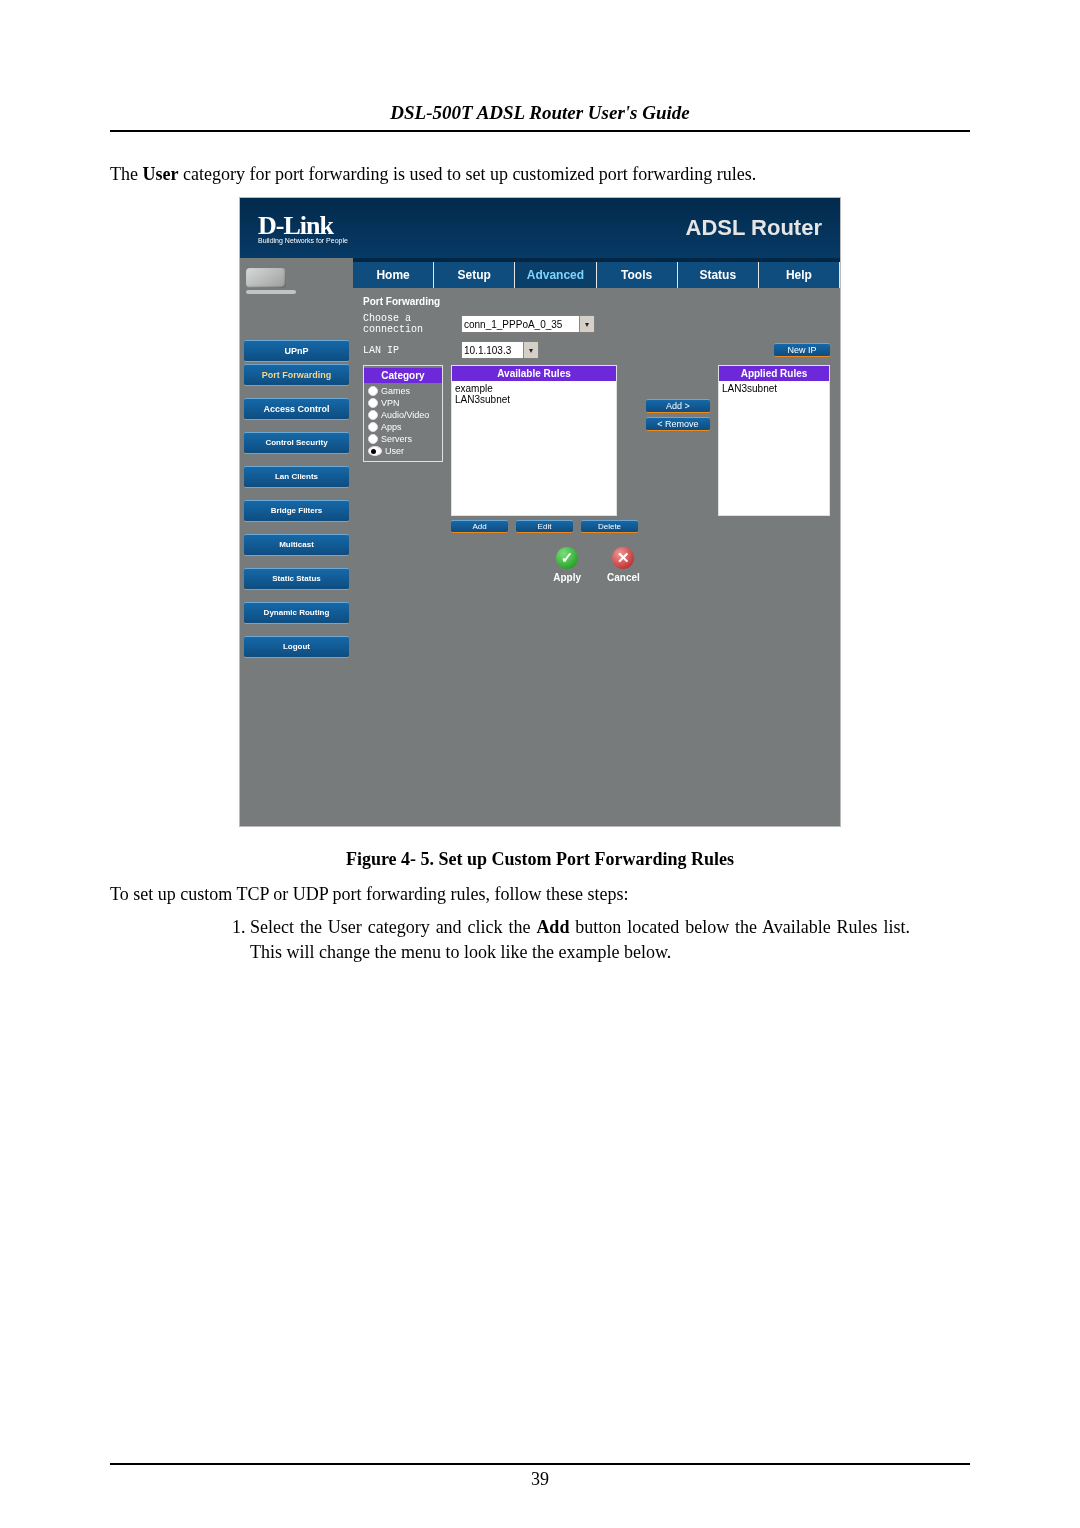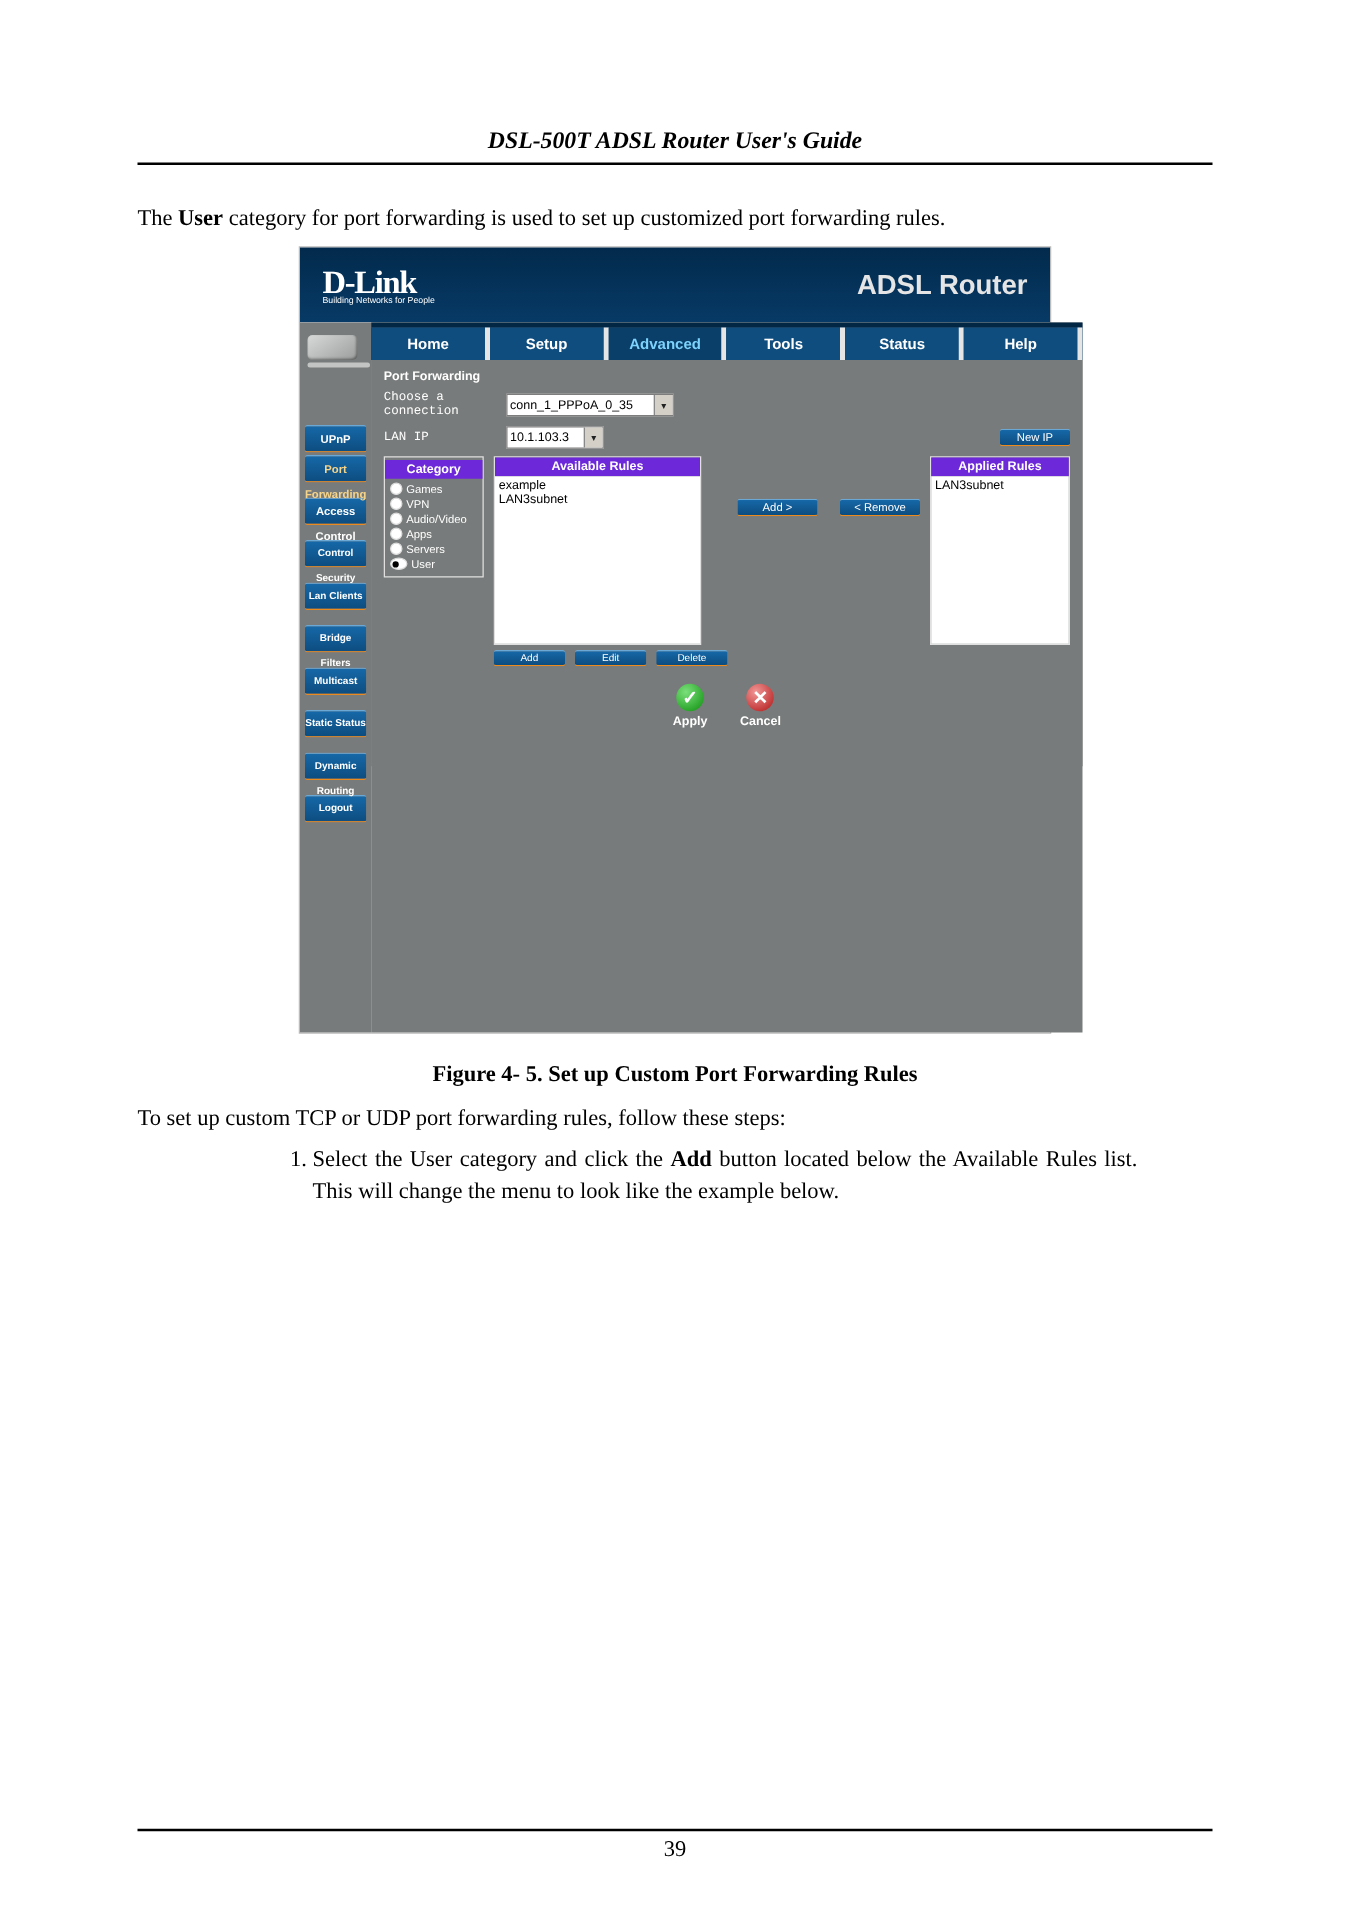--- a/index.html
+++ b/index.html
@@ -114,21 +114,21 @@
   .tab {
     flex: 1;
     text-align: center;
     height: 26px;
     line-height: 26px;
     font-family: Arial, sans-serif;
     font-weight: bold;
     font-size: 12px;
     color: #fff;
     background: #0f4d7e;
-    border-right: 4px solid #e5e5e5;
+    border-right: 1px solid #e5e5e5;
   }
   .tab.active { color: #7dd3fc; background: #0a3f6a; }
 
   .panel {
     background: #787b7b;
     color: #fff;
     padding: 8px 10px 30px 10px;
   }
   .pf-title { font-weight: bold; font-size: 10px; margin-bottom: 6px; font-family: Arial, sans-serif; }
 
@@ -157,21 +157,21 @@
   }
   .cat-header, .rules-header { background: #6d28d9; color:#fff; font-size: 10px; text-align: center; padding: 2px 0; font-weight: bold; font-family: Arial, sans-serif; }
   .cat-list { padding: 2px 4px 4px 4px; }
   .cat-row { display: flex; align-items: center; gap: 3px; font-size: 9px; font-family: Arial, sans-serif; color:#fff; padding: 1px 0; }
   .radio { width: 8px; height: 8px; border: 1px solid #ddd; border-radius: 50%; background: #fff; position: relative; }
   .radio.sel::after { content:""; position:absolute; top:1.5px; left:1.5px; width:5px; height:5px; background:#000; border-radius:50%; }
 
   .rules-box { border: 1px solid #e0e0e0; width: 164px; display: flex; flex-direction: column; }
   .rules-list { background:#fff; color:#000; font-size: 10px; font-family: Arial, sans-serif; height: 130px; padding: 2px 3px; }
 
-  .xfer-col { display:flex; flex-direction:row; gap:18px; margin-top: 34px; }
+  .xfer-col { display:flex; flex-direction:column; gap:4px; margin-top: 34px; }
   .xfer-btn { width: 52px; text-align:center; }
 
   .applied-box { border: 1px solid #e0e0e0; width: 110px; display:flex; flex-direction:column; }
   .applied-list { background:#fff; color:#000; font-size: 10px; font-family:Arial,sans-serif; height: 130px; padding:2px 3px; }
 
   .rule-btn-row { display:flex; justify-content:center; gap:8px; margin-top:4px; }
   .rule-btn { width: 45px; text-align:center; font-size: 8px; }
 
   .apply-row { display:flex; justify-content:center; gap:26px; margin-top: 14px; }
   .apply-col { display:flex; flex-direction:column; align-items:center; font-family: Arial, sans-serif; font-weight: bold; font-size: 10px; color:#fff; }

